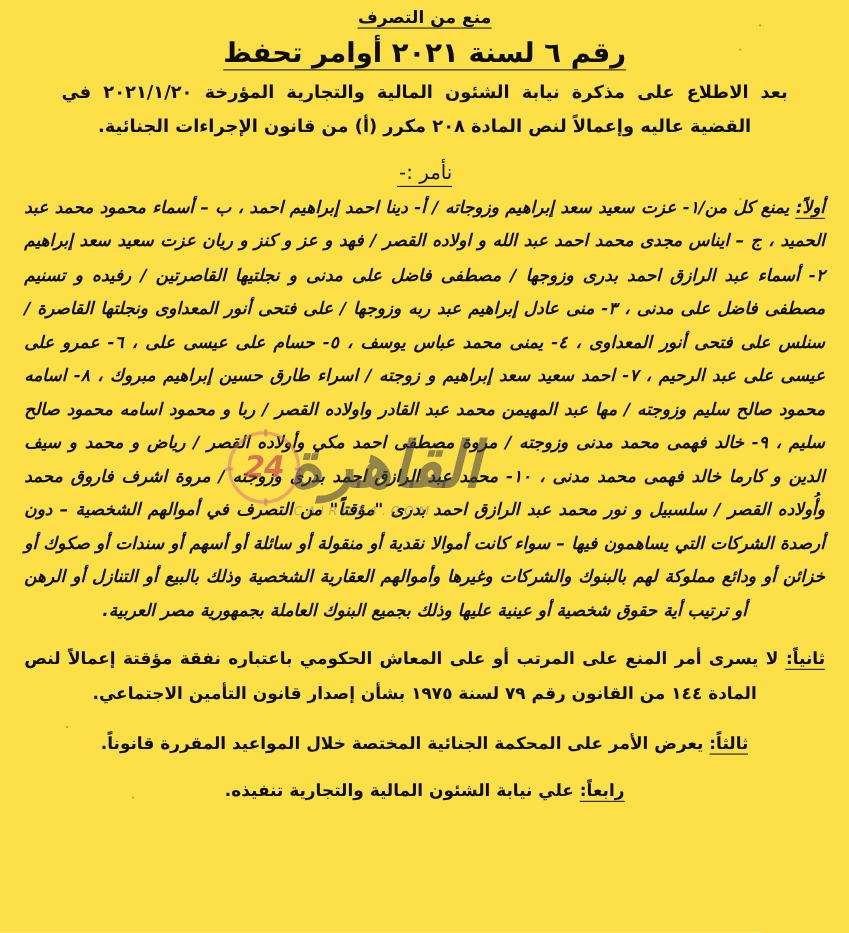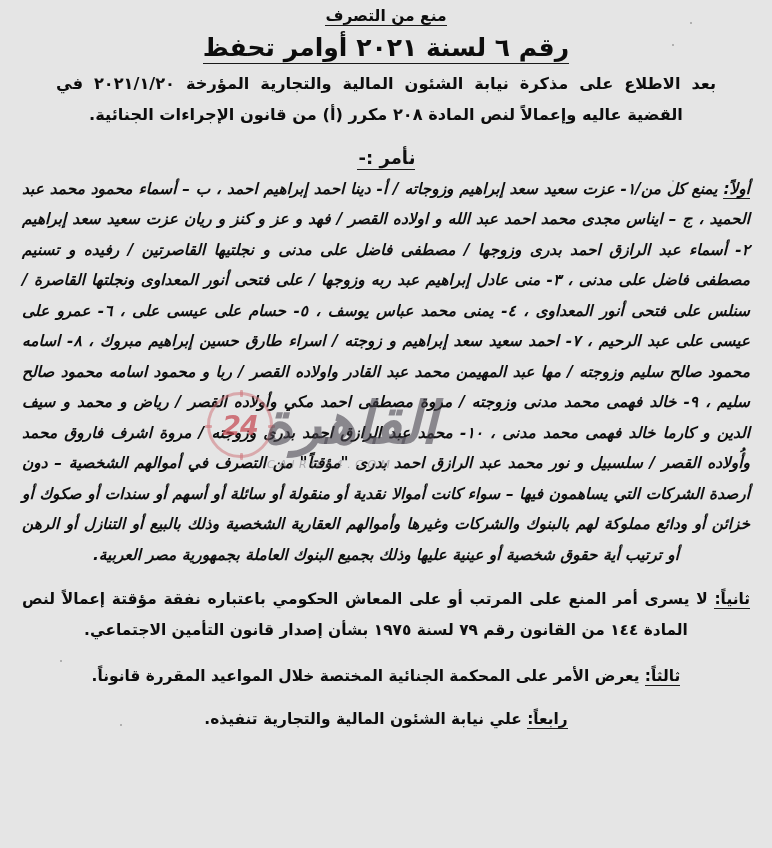--- a/index.html
+++ b/index.html
@@ -13,21 +13,21 @@
     height: 848px;
     overflow: hidden;
     font-family: "DejaVu Sans", sans-serif;
     color: #111111;
   }
 
   .page {
     position: relative;
     width: 772px;
     height: 848px;
-    background: #e5e5e5;
+    background: #fde047;
     box-sizing: border-box;
     padding: 6px 22px 0 22px;
     direction: rtl;
     overflow: hidden;
   }
 
   
   .hdr {
     text-align: center;
     direction: rtl;
@@ -85,21 +85,21 @@
     padding: 0 18px;
   }
 
   .order-word {
     text-align: center;
     margin-top: 16px;
     margin-bottom: 6px;
   }
   .order-word span {
     font-size: 18px;
-    font-weight: 700;
+    font-weight: 400;
     border-bottom: 1.6px solid #1a1a1a;
     padding-bottom: 1px;
     padding-left: 2px;
   }
 
   .clause {
     font-size: 15.4px;
     line-height: 1.98;
     text-align: justify;
     text-align-last: right;

